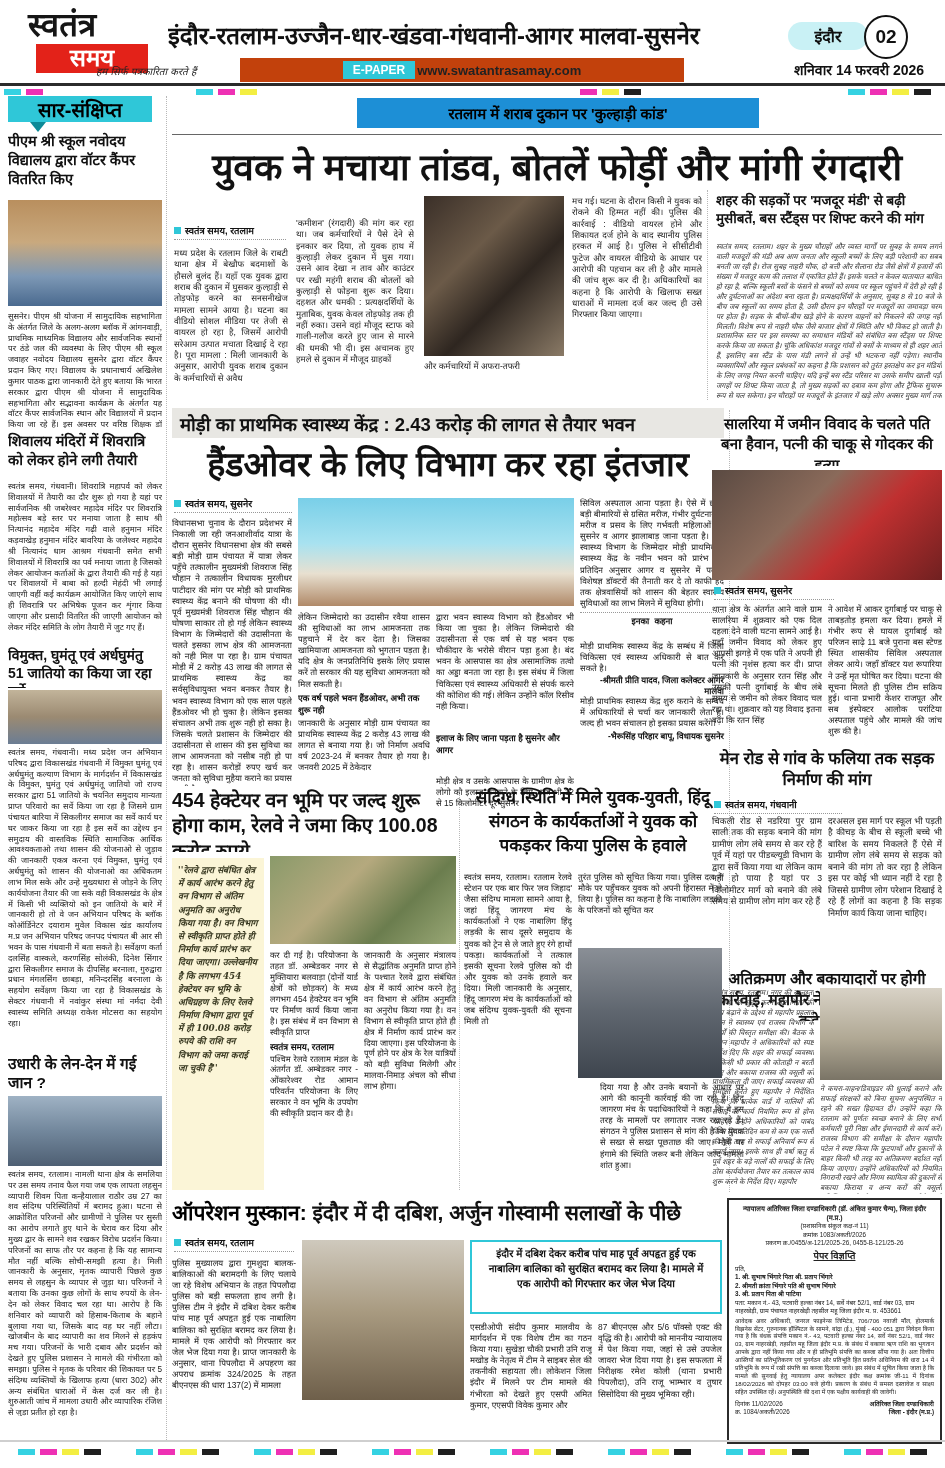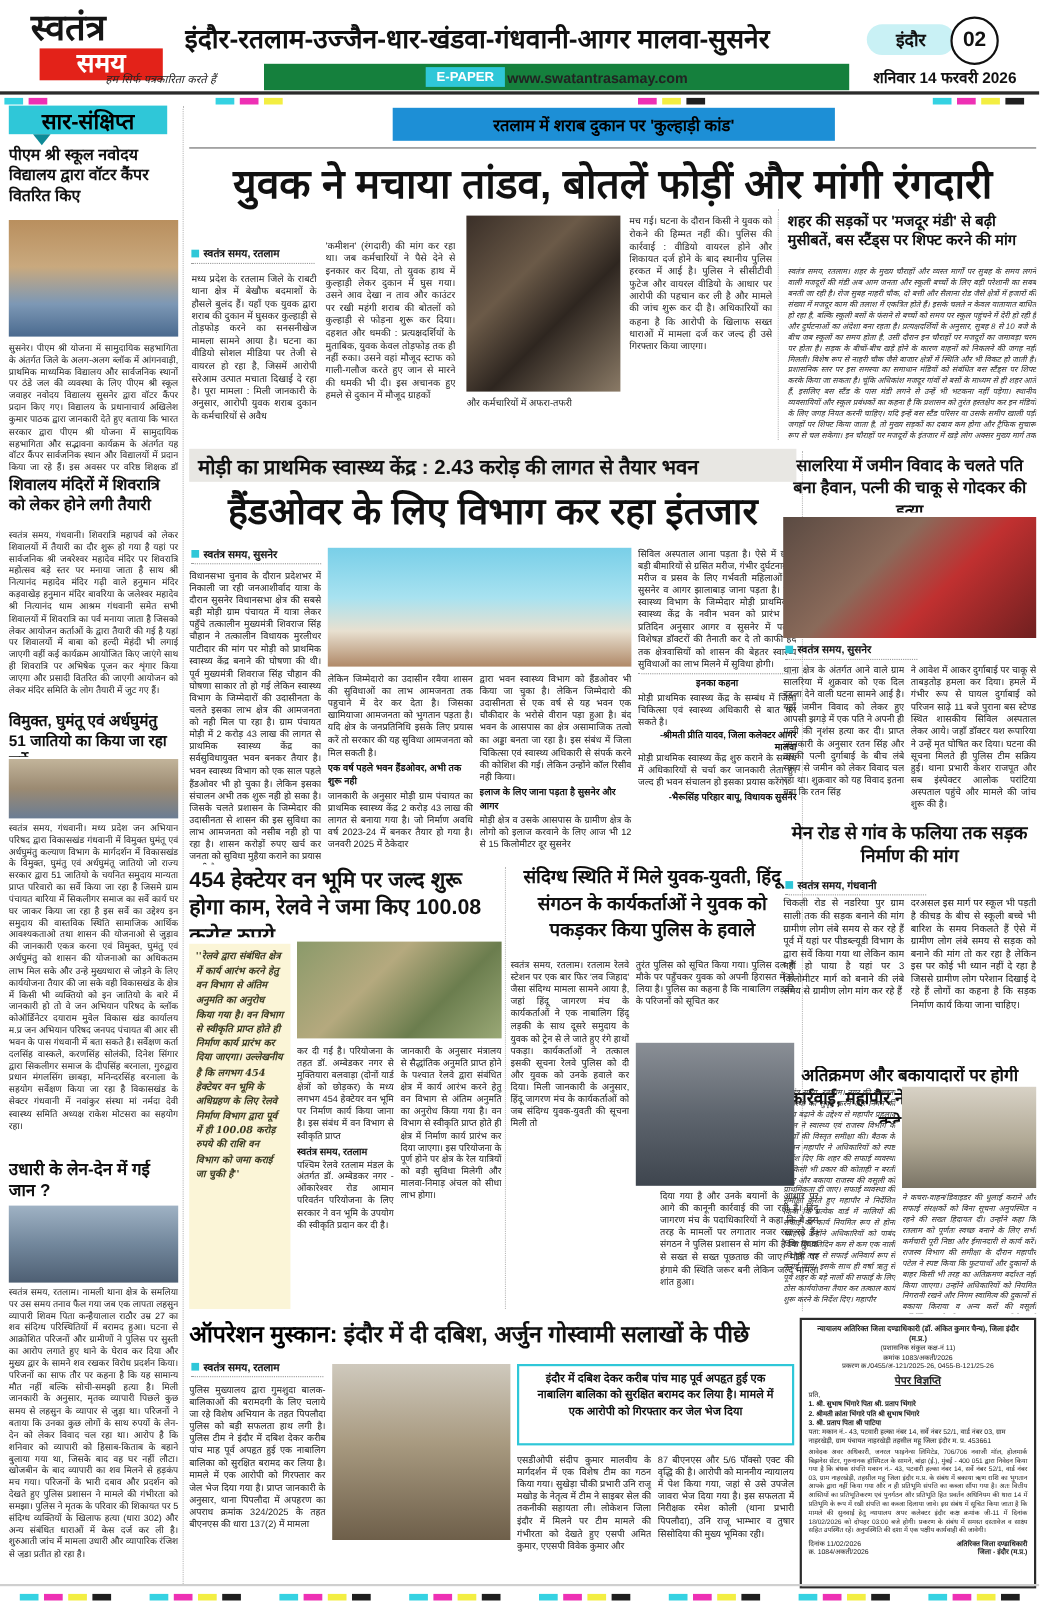--- a/index.html
+++ b/index.html
@@ -14,37 +14,37 @@
           border-bottom:1px dotted #999;padding-bottom:2px;color:#111;}
   .byline .sq{width:7px;height:7px;background:#2fc7d8;flex:0 0 auto;}
   .photo{overflow:hidden;}
   .vsep{border-left:1px dotted #b8b8b8;width:0;}
   .hsep{border-top:1px solid #bdbdbd;height:0;}
   .mark-group{display:flex;gap:5px;}
   .mark-group i{display:block;width:17px;height:6px;}
   .mark-group i.c{background:#35d2e2;} .mark-group i.m{background:#ee30b4;}
   .mark-group i.y{background:#f3ee42;} .mark-group i.k{background:#1f1f1f;}
   .tri{width:0;height:0;border-left:8px solid transparent;border-right:8px solid transparent;border-top:10px solid #0d8a97;}
-  .subhead{font-weight:bold;font-size:8.6px;text-align:center;margin:2px 0;color:#111;}
+  .subhead{font-weight:bold;font-size:8.6px;text-align:center;margin:14px 0;color:#111;font-family:Liberation Mono, monospace;}
   .qauthor{font-weight:bold;font-size:8.4px;text-align:right;color:#111;}
   .notice{border:2px solid #2b2b2b;padding:4px 6px;font-size:6.3px;line-height:1.35;color:#222;box-sizing:border-box;}
   .notice .ctr{text-align:center;}
 </style>
 </head>
 <body>
 
 <div class="page">
 
   <div class="abs" style="left:28px;top:8px;width:130px;height:74px;">
     <div style="font-size:33px;font-weight:900;line-height:1;color:#151515;">स्वतंत्र</div>
     <div style="background:#e32219;color:#fff;font-size:24px;font-weight:bold;line-height:1.2;text-align:center;width:112px;margin:3px 0 0 8px;">समय</div>
   </div>
   <div class="abs hl" style="left:168px;top:18px;width:608px;height:44px;font-size:24px;white-space:nowrap;">इंदौर-रतलाम-उज्जैन-धार-खंडवा-गंधवानी-आगर मालवा-सुसनेर</div>
   <div class="abs" style="left:96px;top:64px;width:142px;height:18px;font-family:'DejaVu Serif',serif;font-style:italic;font-size:10px;color:#222;">हम सिर्फ पत्रकारिता करते हैं</div>
-  <div class="abs" style="left:240px;top:58px;width:532px;height:24px;background:#15803d;display:flex;align-items:center;justify-content:center;gap:2px;">
+  <div class="abs" style="left:240px;top:58px;width:444px;height:24px;background:#c2410c;display:flex;align-items:center;justify-content:center;gap:2px;">
     <span style="background:#2fc7d8;color:#fff;font-weight:bold;font-size:12px;padding:2px 10px;">E-PAPER</span>
     <span style="font-size:13px;font-weight:bold;color:#222;">www.swatantrasamay.com</span>
   </div>
   <div class="abs" style="left:788px;top:22px;width:80px;height:28px;background:#c9f1f5;border-radius:14px;display:flex;align-items:center;justify-content:center;font-weight:bold;font-size:16px;color:#111;">इंदौर</div>
   <div class="abs" style="left:864px;top:15px;width:40px;height:40px;background:#fff;border:2.5px solid #111;border-radius:50%;display:flex;align-items:center;justify-content:center;font-weight:bold;font-size:19px;color:#111;">02</div>
   <div class="abs" style="left:778px;top:60px;width:162px;height:20px;font-weight:bold;font-size:14px;text-align:center;color:#111;">शनिवार 14 फरवरी 2026</div>
   <div class="abs" style="left:0;top:83px;width:945px;height:3px;background:#2b2b2b;"></div>
 
   <div class="abs mark-group" style="left:4px;top:89px;">
       <i class="c"></i>
@@ -115,21 +115,21 @@
     </div>
   <div class="abs bodytxt" style="left:172px;top:518px;width:120px;height:268px;">विधानसभा चुनाव के दौरान प्रदेशभर में निकाली जा रही जनआशीर्वाद यात्रा के दौरान सुसनेर विधानसभा क्षेत्र की सबसे बड़ी मोड़ी ग्राम पंचायत में यात्रा लेकर पहुँचे तत्कालीन मुख्यमंत्री शिवराज सिंह चौहान ने तत्कालीन विधायक मुरलीधर पाटीदार की मांग पर मोड़ी को प्राथमिक स्वास्थ्य केंद्र बनाने की घोषणा की थी। पूर्व मुख्यमंत्री शिवराज सिंह चौहान की घोषणा साकार तो हो गई लेकिन स्वास्थ्य विभाग के जिम्मेदारों की उदासीनता के चलते इसका लाभ क्षेत्र की आमजनता को नही मिल पा रहा है। ग्राम पंचायत मोड़ी में 2 करोड़ 43 लाख की लागत से प्राथमिक स्वास्थ्य केंद्र का सर्वसुविधायुक्त भवन बनकर तैयार है। भवन स्वास्थ्य विभाग को एक साल पहले हैंडओवर भी हो चुका है। लेकिन इसका संचालन अभी तक शुरू नही हो सका है। जिसके चलते प्रशासन के जिम्मेदार की उदासीनता से शासन की इस सुविधा का लाभ आमजनता को नसीब नही हो पा रहा है। शासन करोड़ों रुपए खर्च कर जनता को सुविधा मुहैया कराने का प्रयास करती है</div>
   <div class="abs photo" style="left:298px;top:498px;width:276px;height:108px;background:linear-gradient(180deg,#79cfe8 0%,#a8e2f0 42%,#e8e0d0 70%,#b08968 100%);"></div>
   <div class="abs" style="left:298px;top:612px;width:132px;height:174px;">
     <div class="bodytxt">लेकिन जिम्मेदारो का उदासीन रवैया शासन की सुविधाओं का लाभ आमजनता तक पहुचाने में देर कर देता है। जिसका खामियाजा आमजनता को भुगतान पड़ता है। यदि क्षेत्र के जनप्रतिनिधि इसके लिए प्रयास करें तो सरकार की यह सुविधा आमजनता को मिल सकती है।</div>
     <div class="hl" style="font-size:8.6px;margin:2px 0;">एक वर्ष पहले भवन हैंडओवर, अभी तक शुरू नही</div>
     <div class="bodytxt">जानकारी के अनुसार मोड़ी ग्राम पंचायत का प्राथमिक स्वास्थ्य केंद्र 2 करोड़ 43 लाख की लागत से बनाया गया है। जो निर्माण अवधि वर्ष 2023-24 में बनकर तैयार हो गया है। जनवरी 2025 में ठेकेदार</div>
   </div>
   <div class="abs" style="left:436px;top:612px;width:138px;height:174px;">
     <div class="bodytxt">द्वारा भवन स्वास्थ्य विभाग को हैंडओवर भी किया जा चुका है। लेकिन जिम्मेदारो की उदासीनता से एक वर्ष से यह भवन एक चौकीदार के भरोसे वीरान पड़ा हुआ है। बंद भवन के आसपास का क्षेत्र असामाजिक तत्वो का अड्डा बनता जा रहा है। इस संबंध में जिला चिकित्सा एवं स्वास्थ्य अधिकारी से संपर्क करने की कोशिश की गई। लेकिन उन्होंने कॉल रिसीव नही किया।</div>
-    <div class="hl" style="font-size:8.6px;margin:2px 0;">इलाज के लिए जाना पड़ता है सुसनेर और आगर</div>
+    <div class="hl" style="font-size:8.6px;margin:20px 0;">इलाज के लिए जाना पड़ता है सुसनेर और आगर</div>
     <div class="bodytxt">मोड़ी क्षेत्र व उसके आसपास के ग्रामीण क्षेत्र के लोगो को इलाज करवाने के लिए आज भी 12 से 15 किलोमीटर दूर सुसनेर</div>
   </div>
   <div class="abs" style="left:580px;top:498px;width:144px;height:288px;">
     <div class="bodytxt">सिविल अस्पताल आना पड़ता है। ऐसे में छोटी बड़ी बीमारियों से ग्रसित मरीज, गंभीर दुर्घटनाग्रस्त मरीज व प्रसव के लिए गर्भवती महिलाओं को सुसनेर व आगर झालाबाड़ जाना पड़ता है। यदि स्वास्थ्य विभाग के जिम्मेदार मोड़ी प्राथमिकता स्वास्थ्य केंद्र के नवीन भवन को प्रारंभ कर प्रतिदिन अनुसार आगर व सुसनेर में पदस्थ विशेषज्ञ डॉक्टरों की तैनाती कर दे तो काफी हद तक क्षेत्रवासियों को शासन की बेहतर स्वास्थ्य सुविधाओं का लाभ मिलने में सुविधा होगी।</div>
     <div class="subhead" style="border-top:1px dotted #999;padding-top:2px;margin-top:3px;">इनका कहना</div>
     <div class="bodytxt">मोड़ी प्राथमिक स्वास्थ्य केंद्र के सम्बंध में जिला चिकित्सा एवं स्वास्थ्य अधिकारी से बात कर सकते है।</div>
     <div class="qauthor">-श्रीमती प्रीति यादव, जिला कलेक्टर आगर मालवा</div>
     <div class="bodytxt">मोड़ी प्राथमिक स्वास्थ्य केंद्र शुरु कराने के सम्बंध में अधिकारियों से चर्चा कर जानकारी लेता हु। जल्द ही भवन संचालन हो इसका प्रयास करेंगे।</div>
     <div class="qauthor">-भैरूसिंह परिहार बापू, विधायक सुसनेर</div>
   </div>

